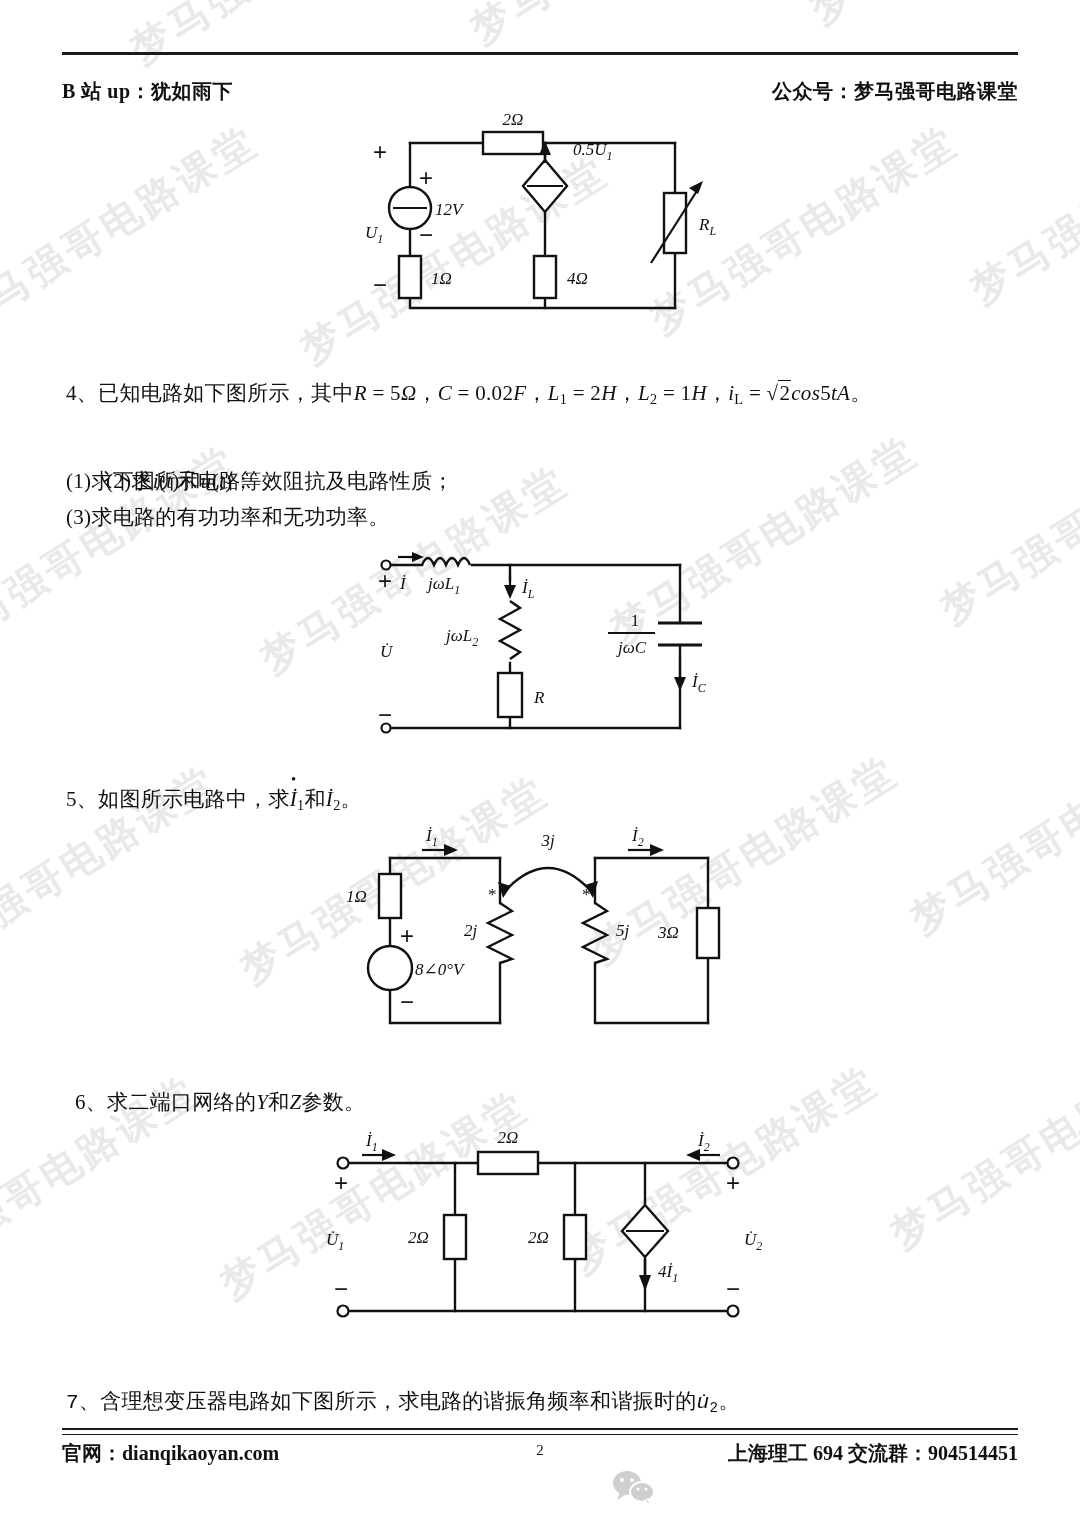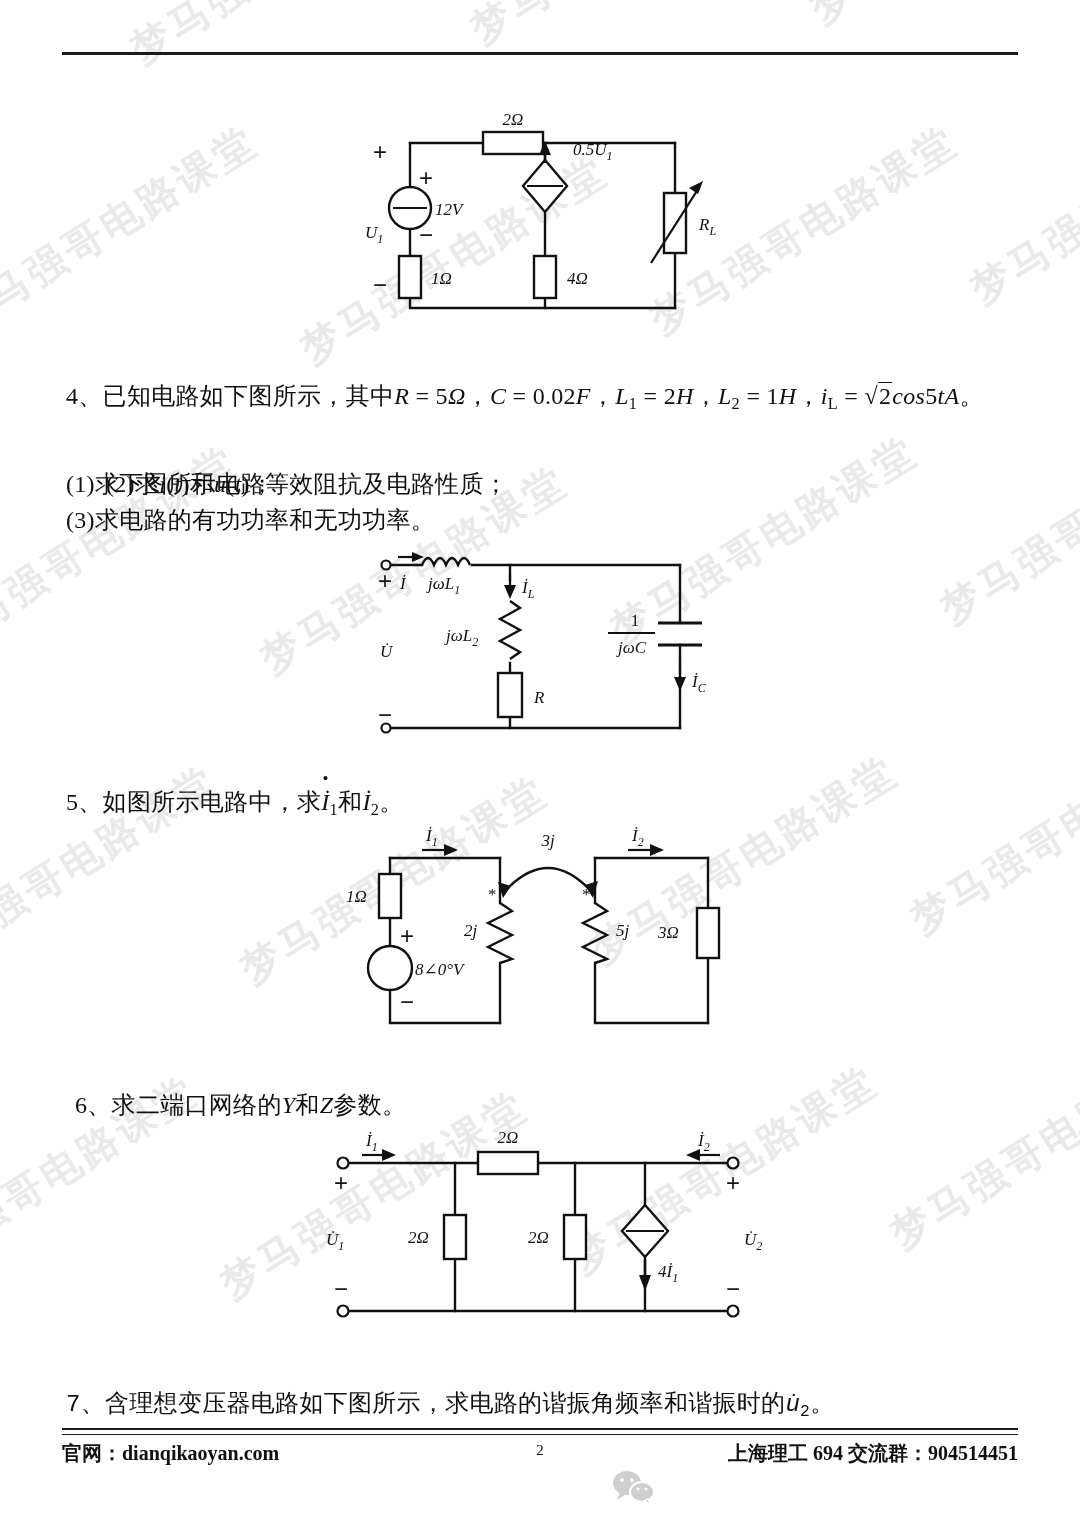--- a/index.html
+++ b/index.html
@@ -18,21 +18,21 @@
   .content{position:absolute;inset:0;z-index:3;}
 
   
   .hrule-top{position:absolute;left:62px;top:52px;width:956px;height:0;
              border-top:3px solid #1a1a1a;}
   .header{position:absolute;left:62px;top:76px;width:956px;height:30px;
           display:flex;justify-content:space-between;align-items:center;}
   .header span{font-size:20px;font-weight:600;letter-spacing:.5px;}
 
   
-  .ptext{position:absolute;font-size:24px;line-height:1.5;letter-spacing:.3px;
+  .ptext{position:absolute;font-size:21px;line-height:1.5;letter-spacing:.3px;
          white-space:nowrap;}
   .ptext i{font-style:italic;}
   .sub{font-size:.68em;vertical-align:-0.28em;}
   .dotv{position:relative;display:inline-block;}
   .dotv::after{content:"•";position:absolute;left:50%;top:-.82em;
                transform:translateX(-50%);font-size:.72em;line-height:1;}
   .rad{display:inline-block;}
   .rad span.bar{border-top:1.4px solid #111;padding:0 1px;}
 
   
@@ -81,20 +81,24 @@
     <div class="wm" style="left:900px;  top:900px;">梦马强哥电路课堂</div>
     <div class="wm" style="left:-120px; top:1250px;">梦马强哥电路课堂</div>
     <div class="wm" style="left:210px;  top:1265px;">梦马强哥电路课堂</div>
     <div class="wm" style="left:560px;  top:1240px;">梦马强哥电路课堂</div>
     <div class="wm" style="left:880px;  top:1215px;">梦马强哥电路课堂</div>
   </div>
 
   <div class="content">
 
     <div class="hrule-top"></div>
+    <div class="header">
+      <span>B 站 up：犹如雨下</span>
+      <span>公众号：梦马强哥电路课堂</span>
+    </div>
 
     <div class="fig" style="left:355px;top:108px;">
       <svg width="400" height="215" viewBox="0 0 400 215">
         <g stroke="#111" stroke-width="2.4" fill="none" stroke-linecap="square">
 
           <path d="M55,35 L128,35"></path>
           <path d="M188,35 L320,35"></path>
           <path d="M55,35 L55,80"></path>
           <path d="M55,120 L55,148"></path>
           <path d="M55,190 L55,200 L320,200"></path>

